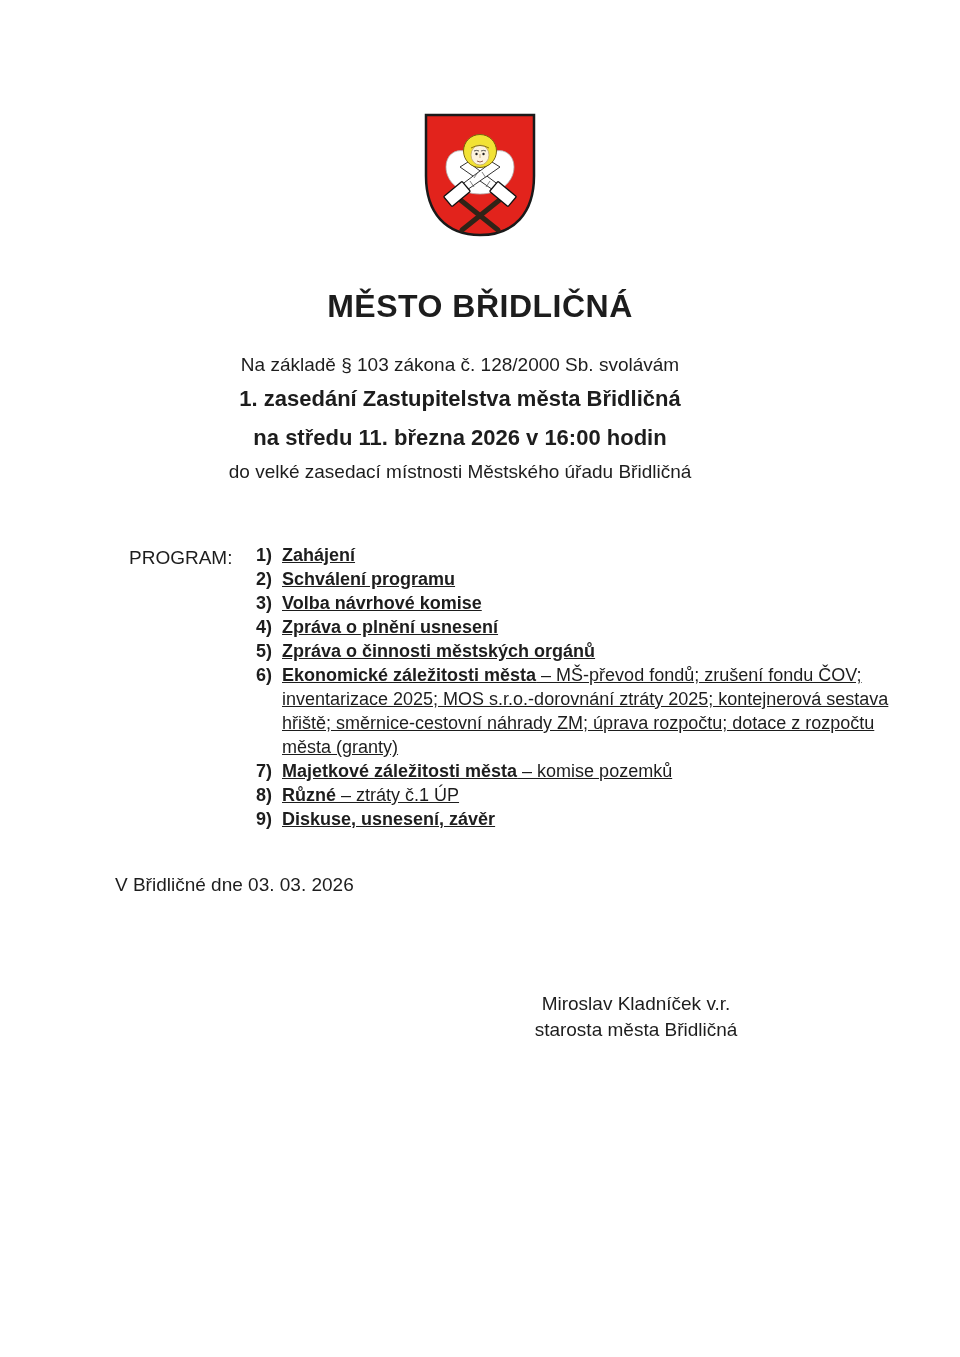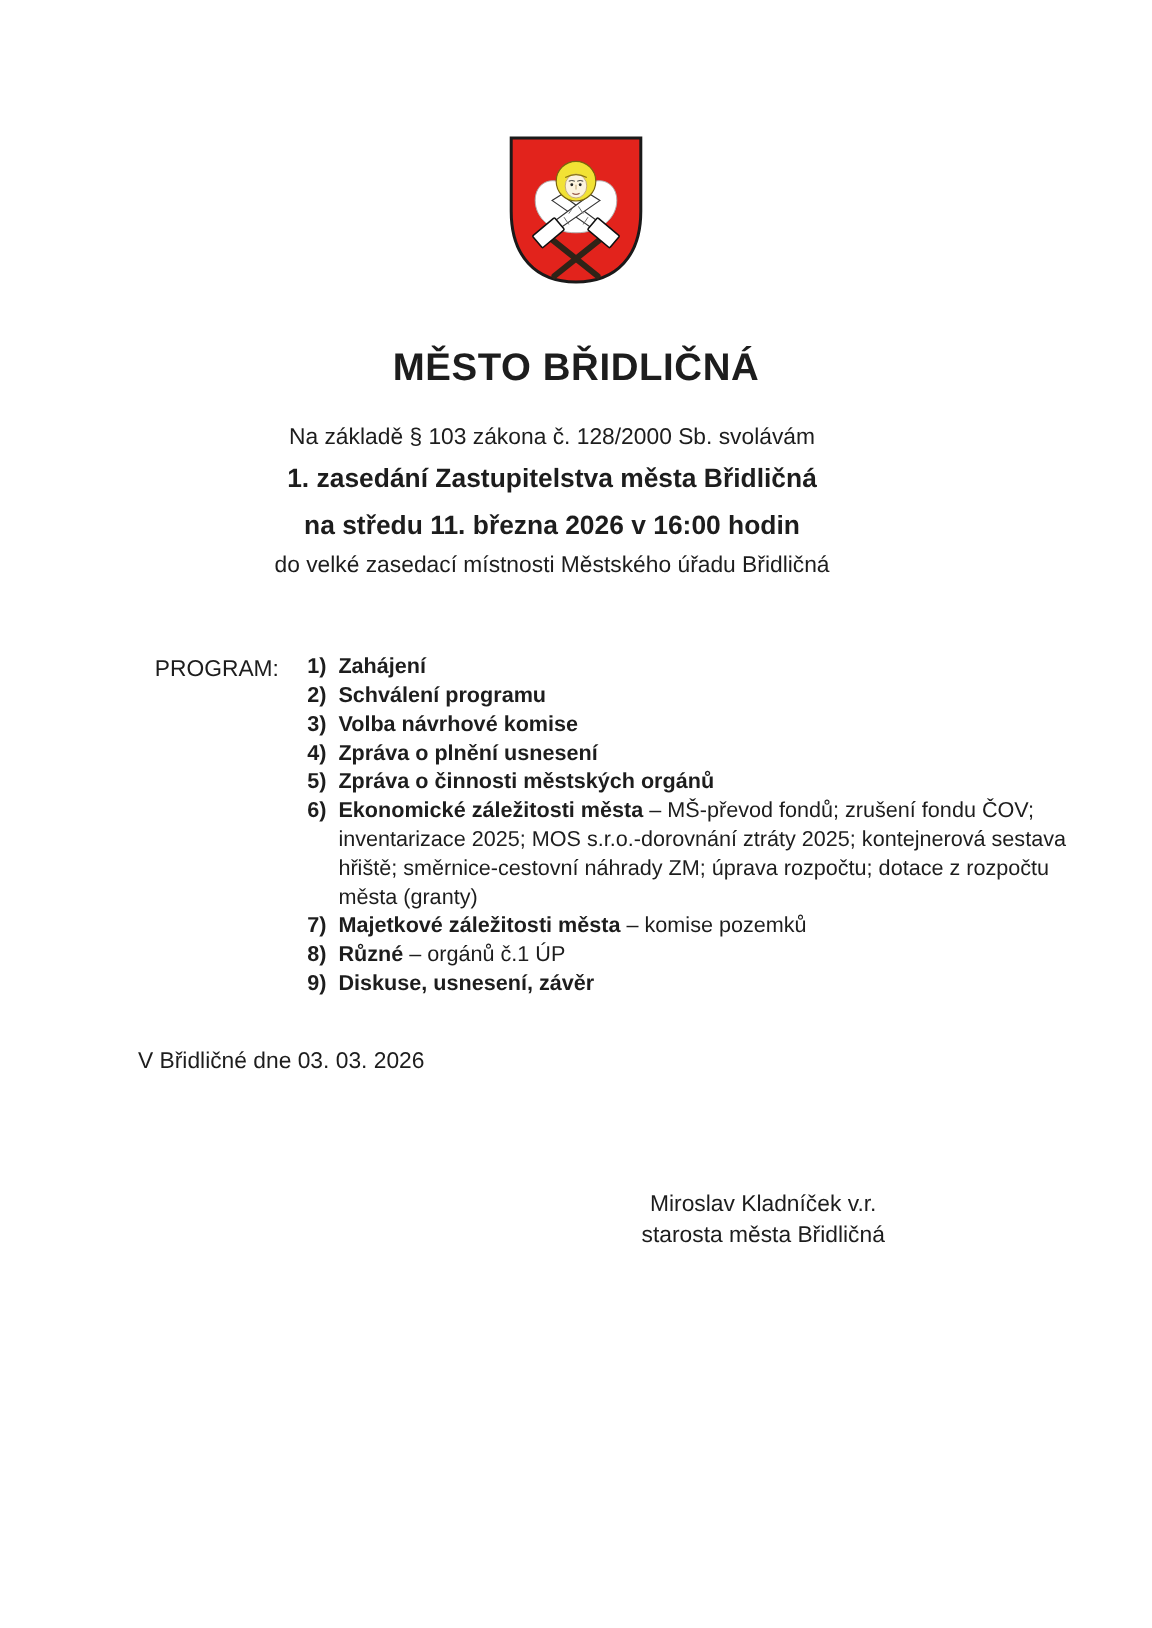--- a/index.html
+++ b/index.html
@@ -34,21 +34,21 @@
   }
   .program-list {
     position:absolute; left:256px; top:543px; width:686px;
     margin:0; padding:0; list-style:none;
   }
   .program-item {
     display:grid; grid-template-columns:26px 660px;
     font-size:18px; line-height:24px;
   }
   .program-item .item-num { font-weight:bold; }
-  .program-item .item-text { white-space:pre-wrap; }
+  .program-item .item-text { white-space:pre-wrap;text-decoration:underline; }
   .program-item .item-bold { font-weight:bold; }
   .date-line {
     position:absolute; left:115px; top:873px;
     font-size:19px; line-height:24px;
   }
   .signature-block {
     position:absolute; left:484px; top:991px; width:304px;
     text-align:center; font-size:19px; line-height:26px;
   }
   p { margin:0;text-align:center; }
@@ -131,21 +131,21 @@
 města (granty)</span></span>
     </li>
 
     <li class="program-item">
       <span class="item-num">7)</span>
       <span class="item-text"><b class="item-bold">Majetkové záležitosti města</b><span class="item-rest"> – komise pozemků</span></span>
     </li>
 
     <li class="program-item">
       <span class="item-num">8)</span>
-      <span class="item-text"><b class="item-bold">Různé</b><span class="item-rest"> – orgánů č.1 ÚP</span></span>
+      <span class="item-text"><b class="item-bold">Různé</b><span class="item-rest"> – ztráty č.1 ÚP</span></span>
     </li>
 
     <li class="program-item">
       <span class="item-num">9)</span>
       <span class="item-text"><b class="item-bold">Diskuse, usnesení, závěr</b><span class="item-rest"></span></span>
     </li>
   </ol>
 
   <p class="date-line">V Břidličné dne 03. 03. 2026</p>
 

